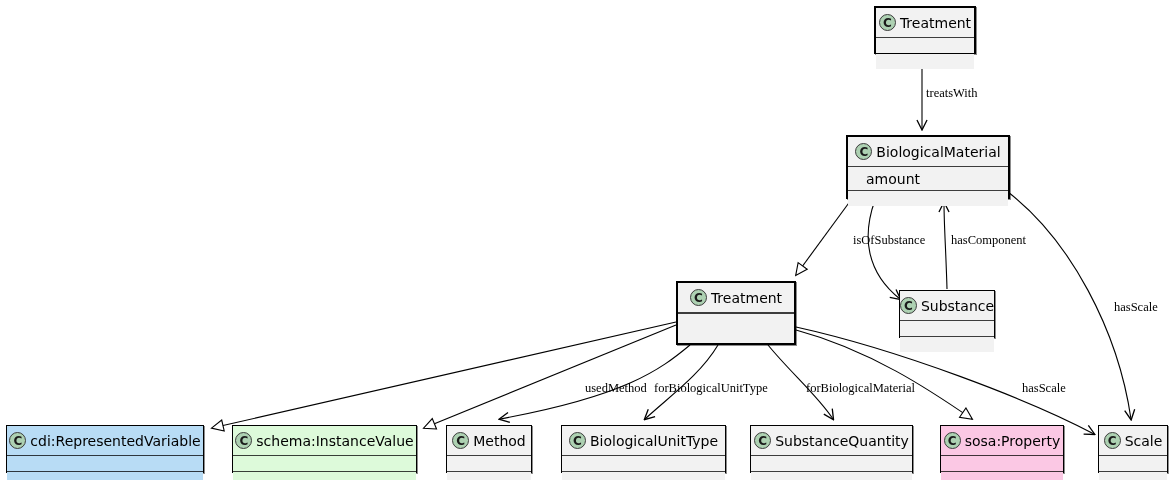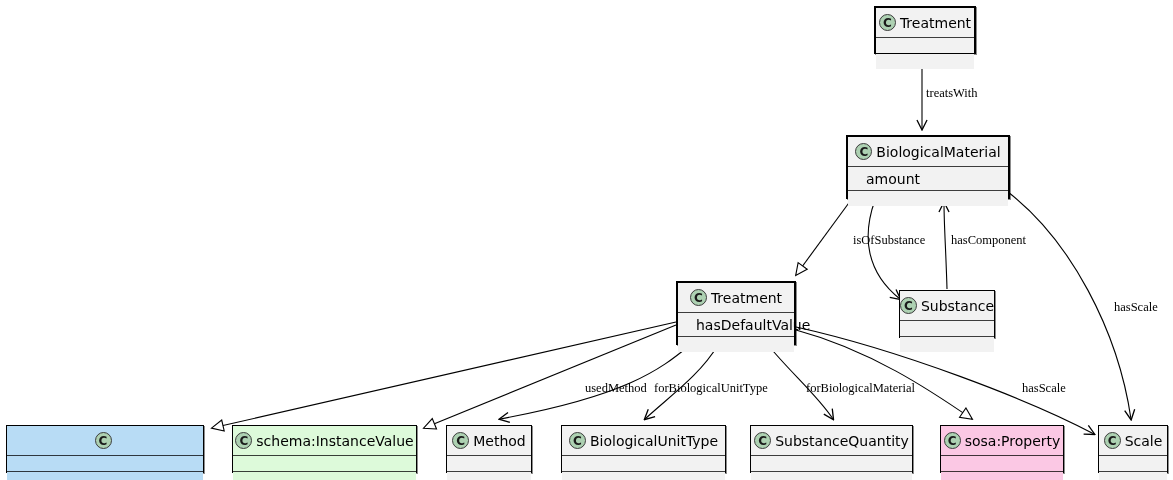--- a/index.html
+++ b/index.html
@@ -169,39 +169,39 @@
     <div class="uml-divider"></div>
     <div class="uml-compartment"></div>
   </div>
 
   <div class="uml-class pal-grey thick" style="left:676px; top:281px; width:120px; height:64px;">
     <div class="uml-header">
       <span class="stereo">C</span>
       <span class="cls-name">Treatment</span>
     </div>
     <div class="uml-divider"></div>
-    <div class="uml-compartment tall">hasDefaultValue</div>
     <div class="uml-divider"></div>
     <div class="uml-compartment"></div>
   </div>
 
   <div class="uml-class pal-grey" style="left:899px; top:290px; width:96px; height:48px;">
     <div class="uml-header">
       <span class="stereo">C</span>
       <span class="cls-name">Substance</span>
     </div>
     <div class="uml-divider"></div>
     <div class="uml-compartment"></div>
     <div class="uml-divider"></div>
     <div class="uml-compartment"></div>
   </div>
 
   <div class="uml-class pal-blue" style="left:6px; top:425px; width:198px; height:48px;">
     <div class="uml-header">
       <span class="stereo">C</span>
+      <span class="cls-name">cdi:RepresentedVariable</span>
     </div>
     <div class="uml-divider"></div>
     <div class="uml-compartment"></div>
     <div class="uml-divider"></div>
     <div class="uml-compartment"></div>
   </div>
 
   <div class="uml-class pal-green" style="left:232px; top:425px; width:185px; height:48px;">
     <div class="uml-header">
       <span class="stereo">C</span>

